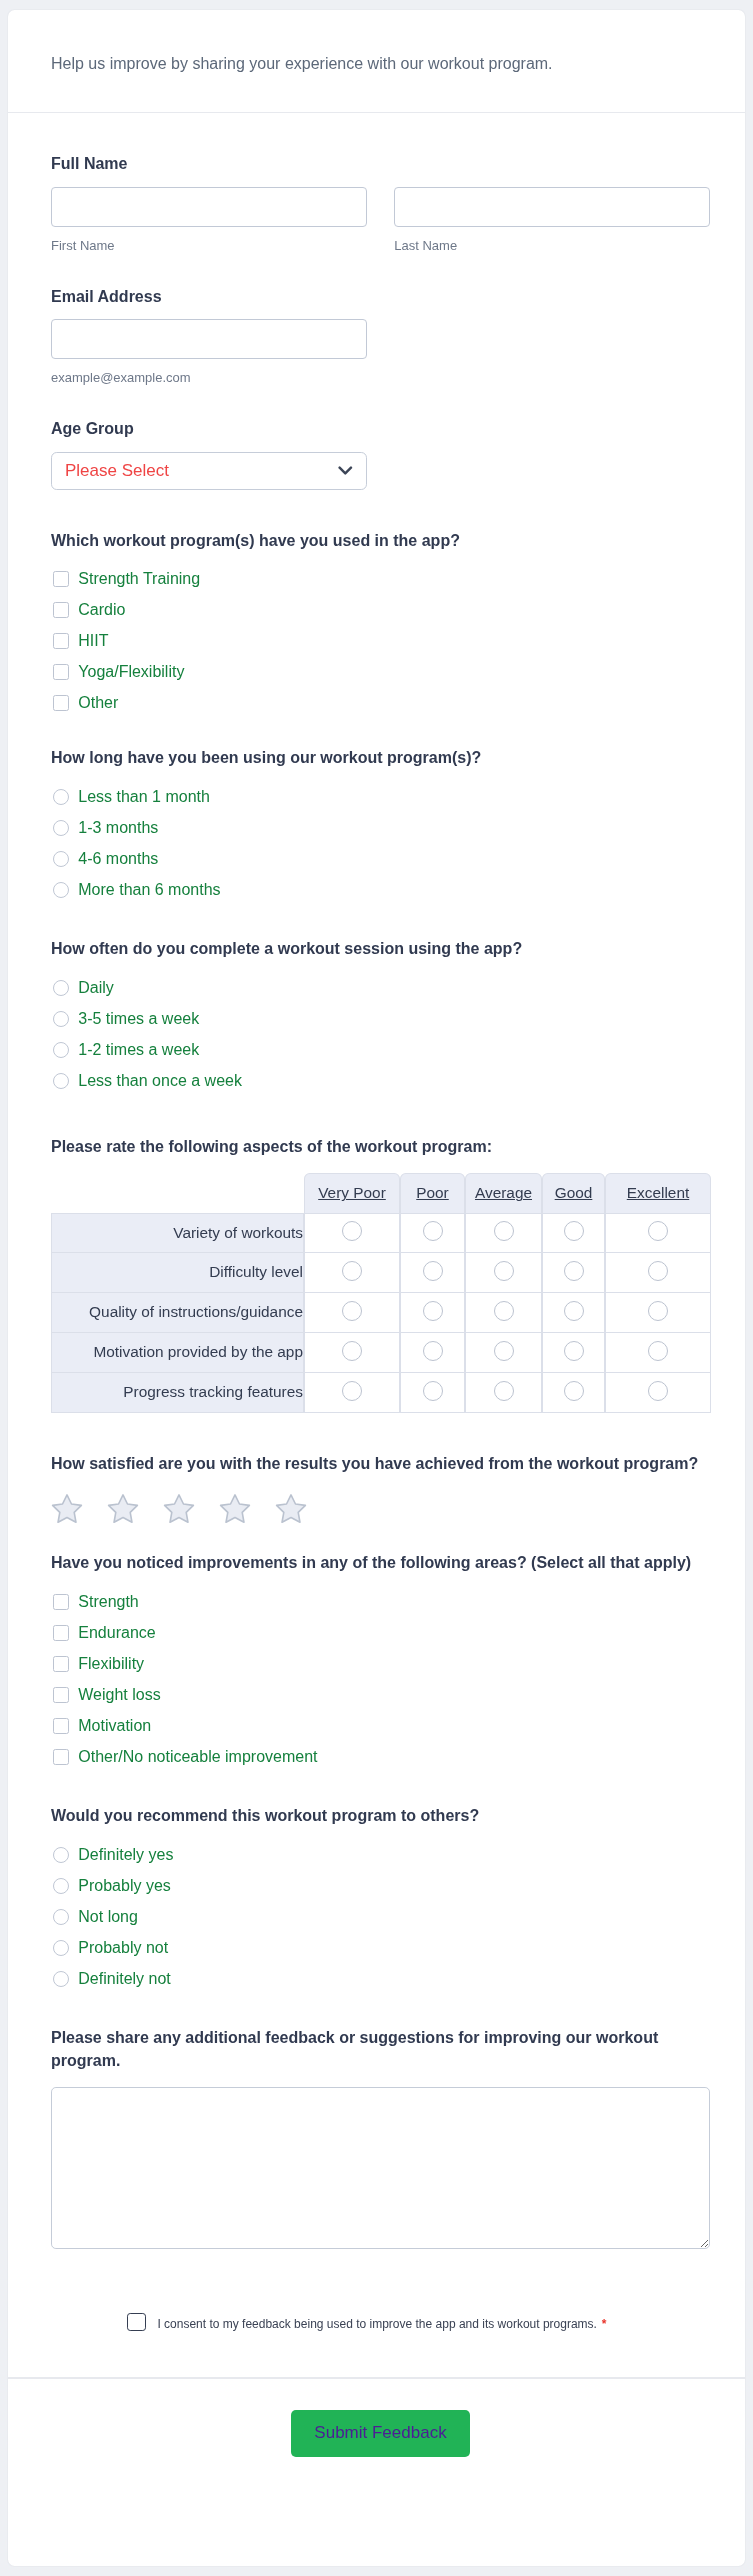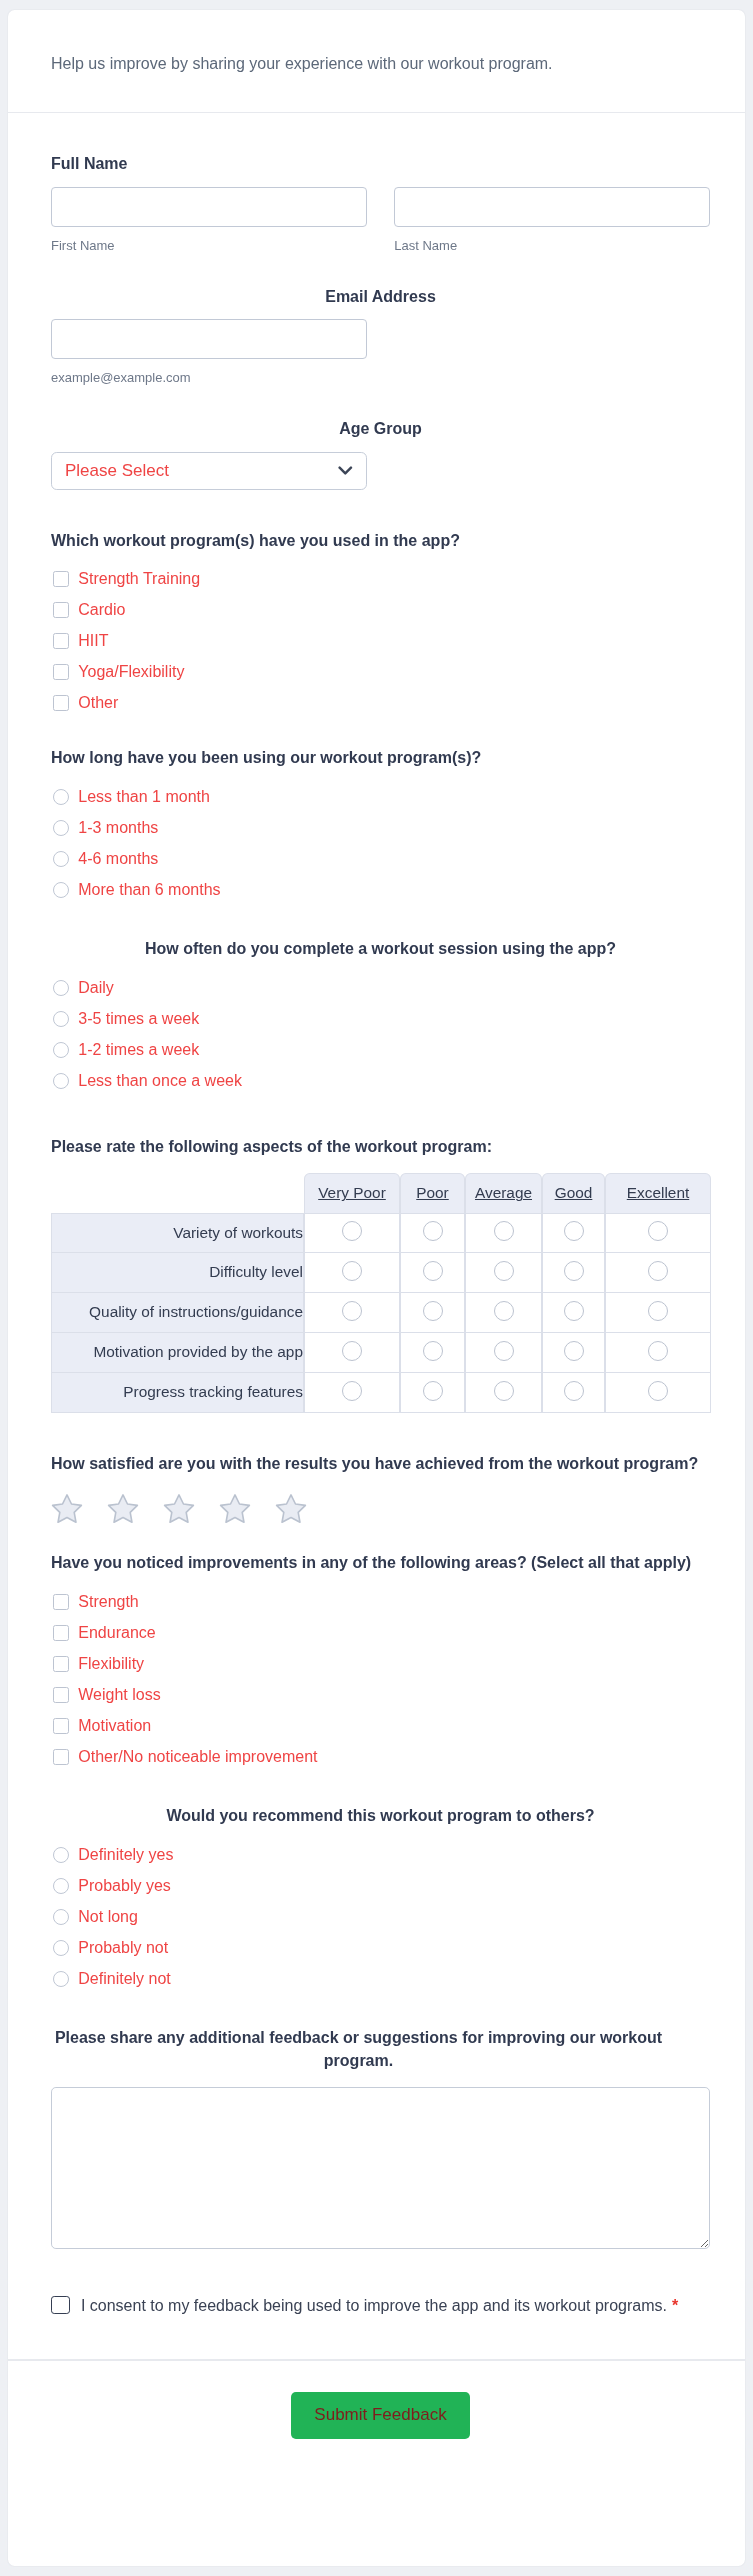--- a/index.html
+++ b/index.html
@@ -19,21 +19,21 @@
 
   
   .title { font-size:29px; line-height:42px; font-weight:bold; color:#2b3347; }
   .subtitle { margin-top:10px; font-size:16px; line-height:23px; color:#5c6879; }
   .divider { height:1.6px; background:#e7e9ee; margin-top:37px; }
   .divider2 { height:1.6px; background:#e7e9ee; }
 
   
   .qlabel { font-size:16px; line-height:23px; font-weight:bold; color:#303а50; color:#313a50; }
   .mt-lg { margin-top:39px; }
-  .mt-md { margin-top:32px;text-align:center; }
+  .mt-md { margin-top:32px; }
   .mt-sm { margin-top:27.5px; }
 
   .row2 { display:flex; gap:27.5px; margin-top:11.3px; }
   .col390 { width:316px; }
   .text-input {
     width:100%; height:40px; border:0.8px solid #c2c9d6; border-radius:4px;
     background:#fff; font:inherit; font-size:16px; padding:0 11.3px; color:#313a50; outline:none;
   }
   .sublabel { margin-top:11.3px; font-size:13px; color:#6e7889; }
 
@@ -47,21 +47,21 @@
   .opts { margin-top:12px; }
   .opt { display:flex; align-items:center; height:31px; cursor:pointer; }
   .cb {
     width:16px; height:16px; border:1.6px solid #bdc4d1; border-radius:2.4px; background:#fff;
     flex:0 0 auto; margin-left:1.6px;
   }
   .rb {
     width:16px; height:16px; border:1.6px solid #c0c7d4; border-radius:50%; background:#fff;
     flex:0 0 auto; margin-left:1.6px;
   }
-  .optlabel { margin-left:9.7px; font-size:16px; color:#ef4444; }
+  .optlabel { margin-left:9.7px; font-size:16px; color:#15803d; }
 
   
   table.matrix { border-collapse:separate; border-spacing:0; margin-top:14.6px; width:659px; table-layout:fixed; }
   .matrix col.c-label { width:253px; }
   .matrix col.c1 { width:96px; } .matrix col.c2 { width:65px; }
   .matrix col.c3 { width:77px; }  .matrix col.c4 { width:63px; }
   .matrix col.c5 { width:106px; }
   .matrix th, .matrix td { height:40px; border:0.8px solid #dbdfe9; font-weight:normal; }
   .matrix th.blank { border:none; background:transparent; }
   .matrix thead th.colhead {
@@ -86,31 +86,31 @@
   .star { cursor:pointer; }
 
   
   .feedback-label { max-width:615px; }
   textarea.feedback {
     margin-top:14.6px; width:659px; height:162px; border:0.8px solid #c5ccd8; border-radius:4.9px;
     resize:both; font:inherit; font-size:16px; padding:9.7px; color:#313a50; outline:none;
   }
 
   
-  .consent { margin-top:41px; font-size:16px; line-height:26px; color:#3a4254; max-width:632px; }
+  .consent { margin-top:59px; font-size:12px; line-height:26px; color:#3a4254; max-width:632px;text-align:center; }
   .consent-box {
     display:inline-block; width:18.6px; height:18.6px; border:1.6px solid #353e52; border-radius:3.2px;
     background:#fff; vertical-align:-3.2px; margin-right:11.3px; cursor:pointer;
   }
   .req { color:#e8362d; font-weight:bold; margin-left:4.9px; }
 
   .submit-wrap { margin-top:40px; }
   .btn-row { display:flex; justify-content:center; margin-top:31px; }
   .submit-btn {
-    min-width:170px; height:47px; background:#21b356; color:#7f1d1d; border:none; border-radius:4.9px;
+    min-width:170px; height:47px; background:#21b356; color:#4c1d95; border:none; border-radius:4.9px;
     font:inherit; font-size:17px; padding:0 23px; cursor:pointer;text-align:right;
   }
 </style>
 </head>
 <body>
 
 <div class="page">
   <div class="card">
 
     <div class="pad">

